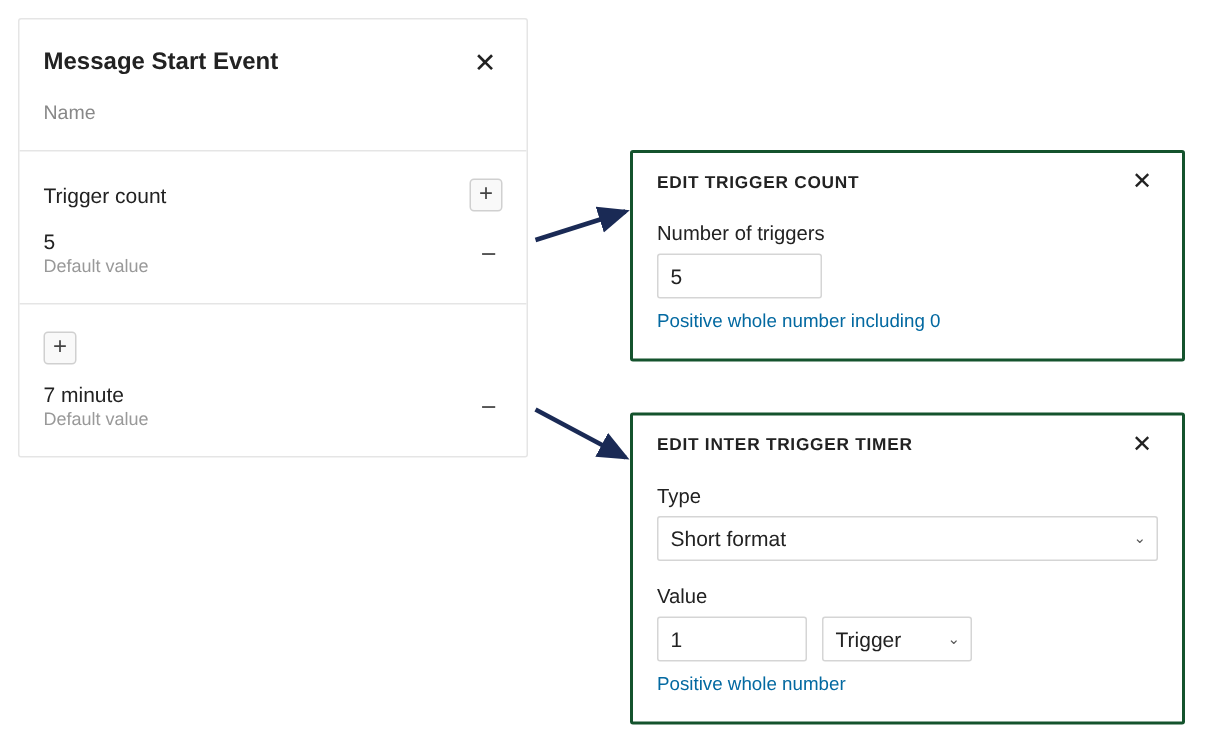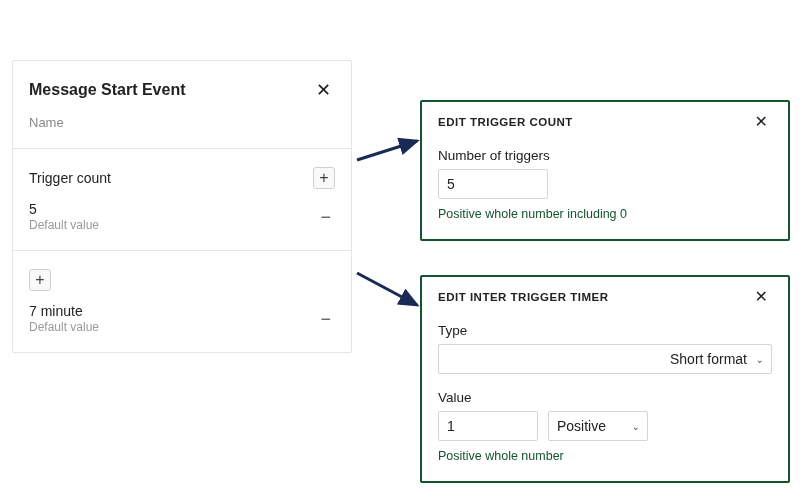--- a/index.html
+++ b/index.html
@@ -12,21 +12,20 @@
     background: #fff;
     width: 804px;
     height: 502px;
     position: relative;
   }
   .left-col {
     width: 340px;
     border: 1px solid #e5e5e5;
     border-radius: 2px;
     background: #fff;
-    margin-top: 48px;
   }
   .section {
     padding: 18px 16px 18px 16px;
     border-bottom: 1px solid #e5e5e5;
     position: relative;
   }
   .section:last-child { border-bottom: none; }
   .title-row {
     display: flex;
     justify-content: space-between;
@@ -138,21 +137,21 @@
     position: absolute;
     right: 8px;
     top: 50%;
     transform: translateY(-50%);
     pointer-events: none;
     font-size: 10px;
     color: #555;
   }
   .helper {
     font-size: 12.5px;
-    color: #14532d;
+    color: #0369a1;
     margin-top: 8px;
   }
   .inline-row { display: flex; gap: 10px; align-items: center; }
 
   svg.arrow {
     position: absolute;
     overflow: visible;
     pointer-events: none;
   }
 </style>
@@ -210,31 +209,31 @@
     <div class="helper">Positive whole number including 0</div>
   </div>
 
   <div class="edit-panel">
     <div class="title-row">
       <div class="edit-title">EDIT INTER TRIGGER TIMER</div>
       <div class="close-x" style="font-size:16px;">✕</div>
     </div>
     <div class="field-label">Type</div>
     <div class="select-wrap" style="width:100%;">
-      <div class="select" style="width:100%;justify-content:flex-end;">
+      <div class="select" style="width:100%;">
         <span>Short format</span>
       </div>
       <span class="chev">⌄</span>
     </div>
     <div class="field-label">Value</div>
     <div class="inline-row">
       <input class="text-input" style="width: 100px;" value="1">
       <div class="select-wrap" style="width:100px;">
         <div class="select" style="width:100%;">
-          <span>Positive</span>
+          <span>Trigger</span>
         </div>
         <span class="chev">⌄</span>
       </div>
     </div>
     <div class="helper">Positive whole number</div>
   </div>
 
 </div>
 
 <svg class="arrow" style="left:355px; top:135px;" width="80" height="40">

